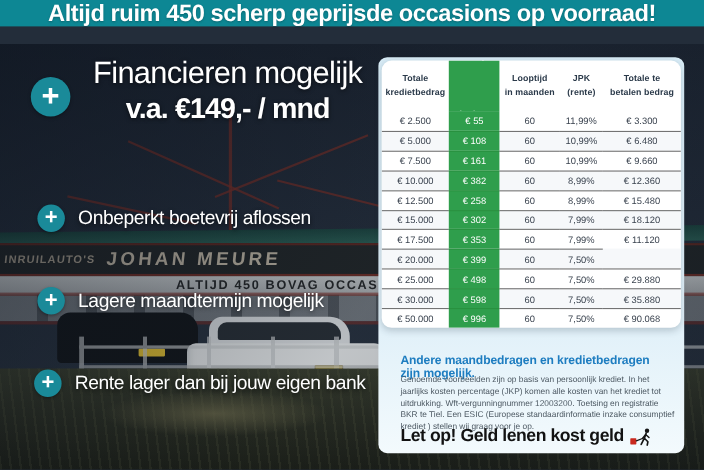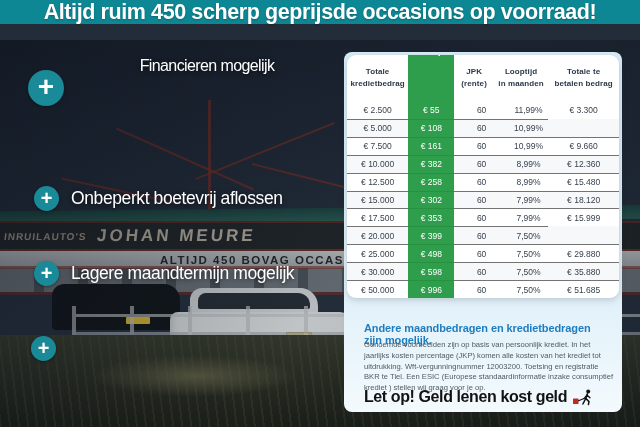--- a/index.html
+++ b/index.html
@@ -73,21 +73,21 @@
   .plus{background:var(--accent-teal,#1a8a99);color:#fff;border-radius:50%;
         display:flex;align-items:center;justify-content:center;font-weight:700;flex:0 0 auto;
         text-shadow:none;box-shadow:0 1px 3px rgba(0,0,0,.35);}
   .plus-lg{width:36px;height:36px;font-size:28px;line-height:1;padding-bottom:2px;box-sizing:border-box;}
   .plus-sm{width:25px;height:25px;font-size:20px;line-height:1;padding-bottom:2px;box-sizing:border-box;}
   .usp{position:absolute;display:flex;align-items:center;gap:12px;color:#fff;
        text-shadow:0 1px 4px rgba(0,0,0,.6);}
   .usp1{left:28px;top:50px;width:314px;align-items:flex-start;gap:8px;}
   .usp1 .plus-lg{margin-top:20px;}
   .usp1-text{flex:1;text-align:center;}
-  .usp1-l1{font-size:16px;font-weight:400;letter-spacing:-0.6px;line-height:31px;}
+  .usp1-l1{font-size:28px;font-weight:400;letter-spacing:-0.6px;line-height:31px;}
   .usp1-l2{font-size:26px;font-weight:700;letter-spacing:-0.8px;line-height:34px;}
   .usp2{left:34px;top:186px;} .usp3{left:34px;top:261px;} .usp4{left:31px;top:336px;}
   .usp-label{font-size:17.5px;font-weight:400;letter-spacing:-0.4px;white-space:nowrap;}
 
   
   .panel{position:absolute;left:344px;top:52px;width:278px;height:360px;z-index:6;
          background:linear-gradient(180deg,var(--panel-blue,#d9edf7) 0%,#e2f1f9 70%,#f3fafd 100%);
          border-radius:8px;}
   .card{position:absolute;left:3px;right:3px;top:3px;height:243px;background:#fff;border-radius:9px;
         box-shadow:0 2px 7px rgba(30,50,70,.22);overflow:hidden;display:flex;flex-direction:column;}
@@ -158,72 +158,75 @@
 
   <div class="banner">
     <span>Altijd ruim 450 scherp geprijsde occasions op voorraad!</span>
   </div>
 
   <div class="usps">
     <div class="usp usp1">
       <div class="plus plus-lg">+</div>
       <div class="usp1-text">
         <div class="usp1-l1">Financieren mogelijk</div>
+        <div class="usp1-l2">v.a. €149,- / mnd</div>
       </div>
     </div>
     <div class="usp usp2">
       <div class="plus plus-sm">+</div>
       <div class="usp-label">Onbeperkt boetevrij aflossen</div>
     </div>
     <div class="usp usp3">
       <div class="plus plus-sm">+</div>
       <div class="usp-label">Lagere maandtermijn mogelijk</div>
     </div>
     <div class="usp usp4">
       <div class="plus plus-sm">+</div>
+      <div class="usp-label">Rente lager dan bij jouw eigen bank</div>
     </div>
   </div>
 
   <div class="panel">
     <div class="card">
       <div class="thead">
         <div class="hcell c0">
           <span>Totale</span>
           <span>kredietbedrag</span>
         </div>
         <div class="hcell c1 green">
           <span>Termijn</span>
           <span>bedrag</span>
         </div>
+        <div class="hcell c2">
+          <span>Looptijd</span>
+          <span>in maanden</span>
+        </div>
         <div class="hcell c3">
           <span>JPK</span>
           <span>(rente)</span>
         </div>
-        <div class="hcell c2">
-          <span>Looptijd</span>
-          <span>in maanden</span>
-        </div>
         <div class="hcell c4">
           <span>Totale te</span>
           <span>betalen bedrag</span>
         </div>
       </div>
       <div class="tbody">
           <div class="trow">
             <div class="tcell c0">€ 2.500</div>
             <div class="tcell c1 green">€ 55</div>
             <div class="tcell c2">60</div>
             <div class="tcell c3">11,99%</div>
             <div class="tcell c4">€ 3.300</div>
           </div>
           <div class="trow">
             <div class="tcell c0">€ 5.000</div>
             <div class="tcell c1 green">€ 108</div>
             <div class="tcell c2">60</div>
             <div class="tcell c3">10,99%</div>
+            <div class="tcell c4">€ 6.480</div>
           </div>
           <div class="trow">
             <div class="tcell c0">€ 7.500</div>
             <div class="tcell c1 green">€ 161</div>
             <div class="tcell c2">60</div>
             <div class="tcell c3">10,99%</div>
             <div class="tcell c4">€ 9.660</div>
           </div>
           <div class="trow">
             <div class="tcell c0">€ 10.000</div>
@@ -244,21 +247,21 @@
             <div class="tcell c1 green">€ 302</div>
             <div class="tcell c2">60</div>
             <div class="tcell c3">7,99%</div>
             <div class="tcell c4">€ 18.120</div>
           </div>
           <div class="trow">
             <div class="tcell c0">€ 17.500</div>
             <div class="tcell c1 green">€ 353</div>
             <div class="tcell c2">60</div>
             <div class="tcell c3">7,99%</div>
-            <div class="tcell c4">€ 15.999</div>
+            <div class="tcell c4">€ 11.120</div>
           </div>
           <div class="trow">
             <div class="tcell c0">€ 20.000</div>
             <div class="tcell c1 green">€ 399</div>
             <div class="tcell c2">60</div>
             <div class="tcell c3">7,50%</div>
           </div>
           <div class="trow">
             <div class="tcell c0">€ 25.000</div>
             <div class="tcell c1 green">€ 498</div>
@@ -271,21 +274,21 @@
             <div class="tcell c1 green">€ 598</div>
             <div class="tcell c2">60</div>
             <div class="tcell c3">7,50%</div>
             <div class="tcell c4">€ 35.880</div>
           </div>
           <div class="trow">
             <div class="tcell c0">€ 50.000</div>
             <div class="tcell c1 green">€ 996</div>
             <div class="tcell c2">60</div>
             <div class="tcell c3">7,50%</div>
-            <div class="tcell c4">€ 51.685</div>
+            <div class="tcell c4">€ 90.068</div>
           </div>
         </div>
     </div>
     <div class="note">Andere maandbedragen en kredietbedragen zijn mogelijk.</div>
     <div class="disclaimer">Genoemde voorbeelden zijn op basis van persoonlijk krediet. In het jaarlijks kosten percentage (JKP) komen alle kosten van het krediet tot uitdrukking. Wft-vergunningnummer 12003200. Toetsing en registratie BKR te Tiel. Een ESIC (Europese standaardinformatie inzake consumptief krediet ) stellen wij graag voor je op.</div>
     <div class="warning">
       <span>Let op! Geld lenen kost geld</span>
       <svg width="23" height="17" viewBox="0 0 23 17" aria-hidden="true">
         <rect x="1" y="9.5" width="5.5" height="5.5" rx="0.6" style="fill:var(--warning-red,#c8281e)"></rect>
         <path d="M6.5 11.8 L12 9.6" stroke="#141414" stroke-width="1.1" fill="none" stroke-linecap="round"></path>

